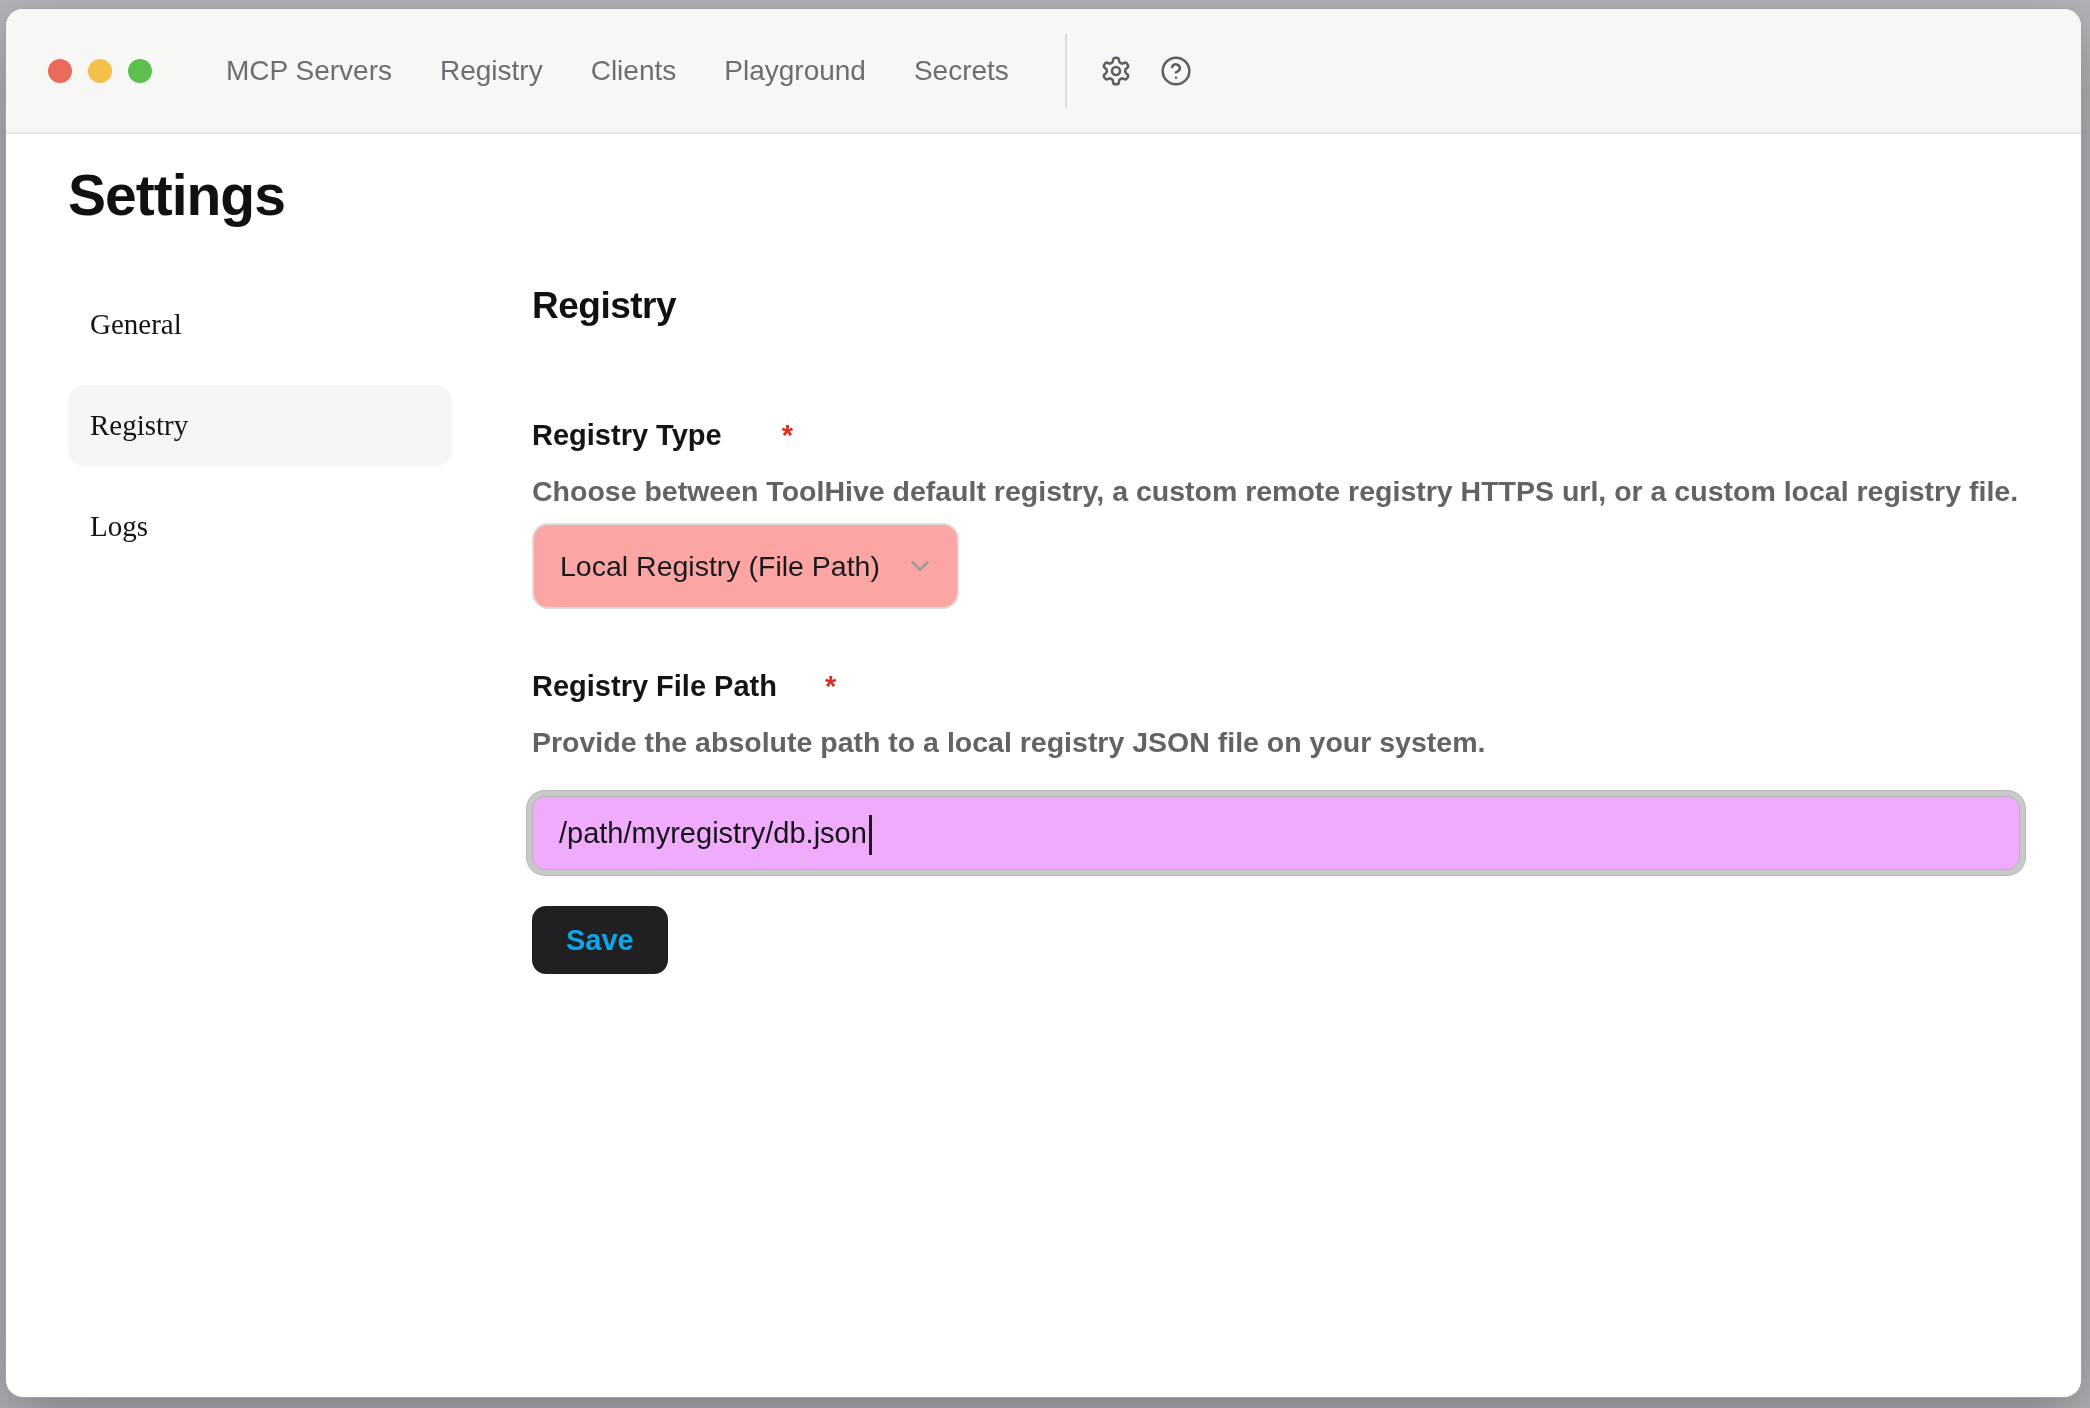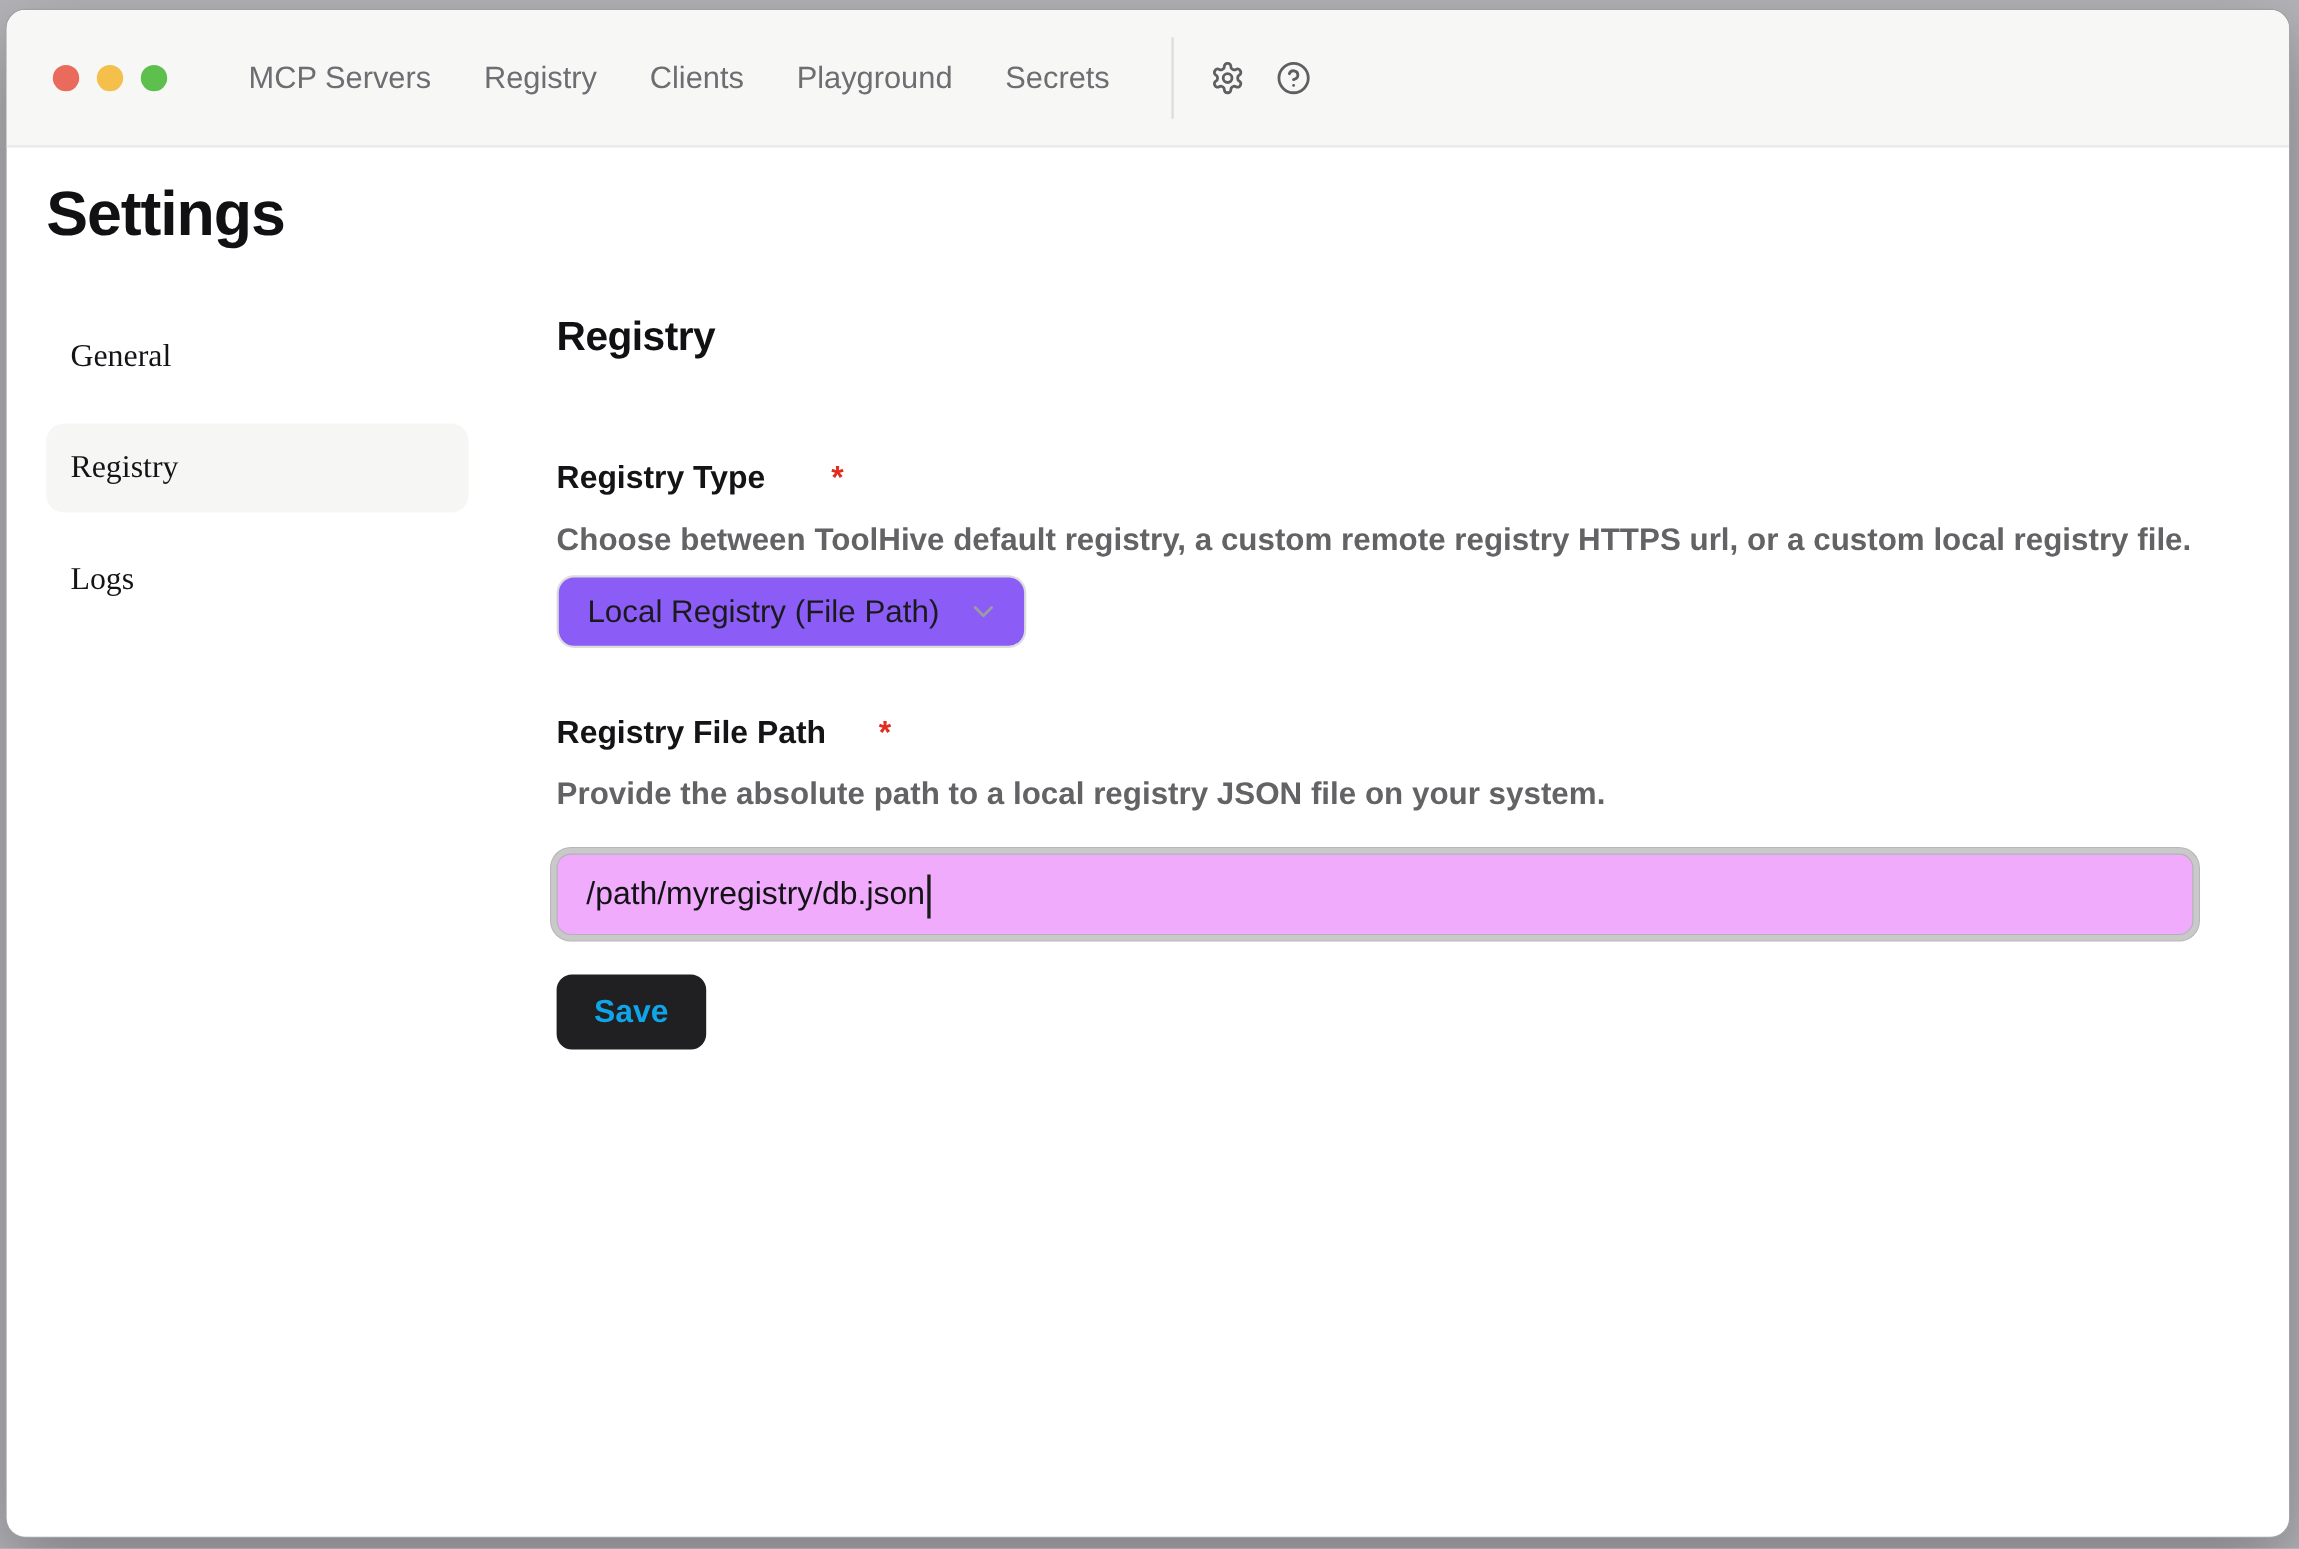--- a/index.html
+++ b/index.html
@@ -38,21 +38,21 @@
   .topnav .navitem{
     font-size:28px;color:#6d6d72;cursor:default;white-space:nowrap;
   }
   .tb-divider{
     width:2px;height:74px;background:#dcdcdc;margin-left:56px;
   }
   .tb-icons{display:flex;gap:26px;margin-left:32px;align-items:center;}
   .tb-iconbtn{width:34px;height:34px;color:#5f5f63;display:flex;align-items:center;justify-content:center;}
   .tb-iconbtn svg{width:32px;height:32px;}
   
-  .content{padding:0 0 0 36px;}
+  .content{padding:0 0 0 62px;}
   h1.page-title{
     margin:33px 0 0 0;
     font-size:57px;line-height:57px;font-weight:700;
     letter-spacing:-1px;color:#111114;
   }
   .cols{display:flex;margin-top:60px;}
   
   .side{width:384px;flex:none;}
   .side-item{
     height:81px;border-radius:16px;
@@ -73,22 +73,22 @@
     font-size:29px;line-height:34px;font-weight:600;color:#141417;
   }
   .req{color:#e02d1f;margin-left:20px;font-weight:600;font-size:29px;}
   .field-desc{
     font-size:28.5px;line-height:34px;color:#636366;font-weight:bold;
   }
   .lbl1{margin-top:90px;gap:40px;}
   .desc1{margin-top:22px;}
   .select-btn{
     margin-top:15px;
-    width:427px;height:66px;box-sizing:border-box;
-    background:#8b5cf6;border:2px solid #dcdcdc;border-radius:16px;
+    width:427px;height:86px;box-sizing:border-box;
+    background:#fca5a5;border:2px solid #dcdcdc;border-radius:16px;
     display:flex;align-items:center;justify-content:space-between;
     padding:0 22px 0 26px;cursor:default;
   }
   .select-btn .sel-text{font-size:28.5px;color:#1a1a1d;white-space:nowrap;}
   .select-btn svg{width:30px;height:30px;color:#9c9c9f;flex:none;margin-left:16px;}
   .lbl2{margin-top:60px;gap:28px;}
   .desc2{margin-top:22px;}
   .text-input{
     margin-top:37px;
     width:1488px;height:74px;box-sizing:border-box;

